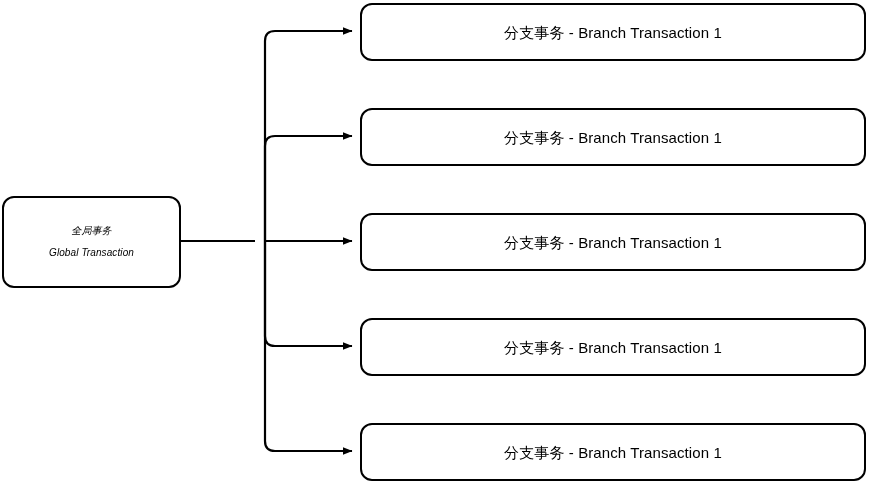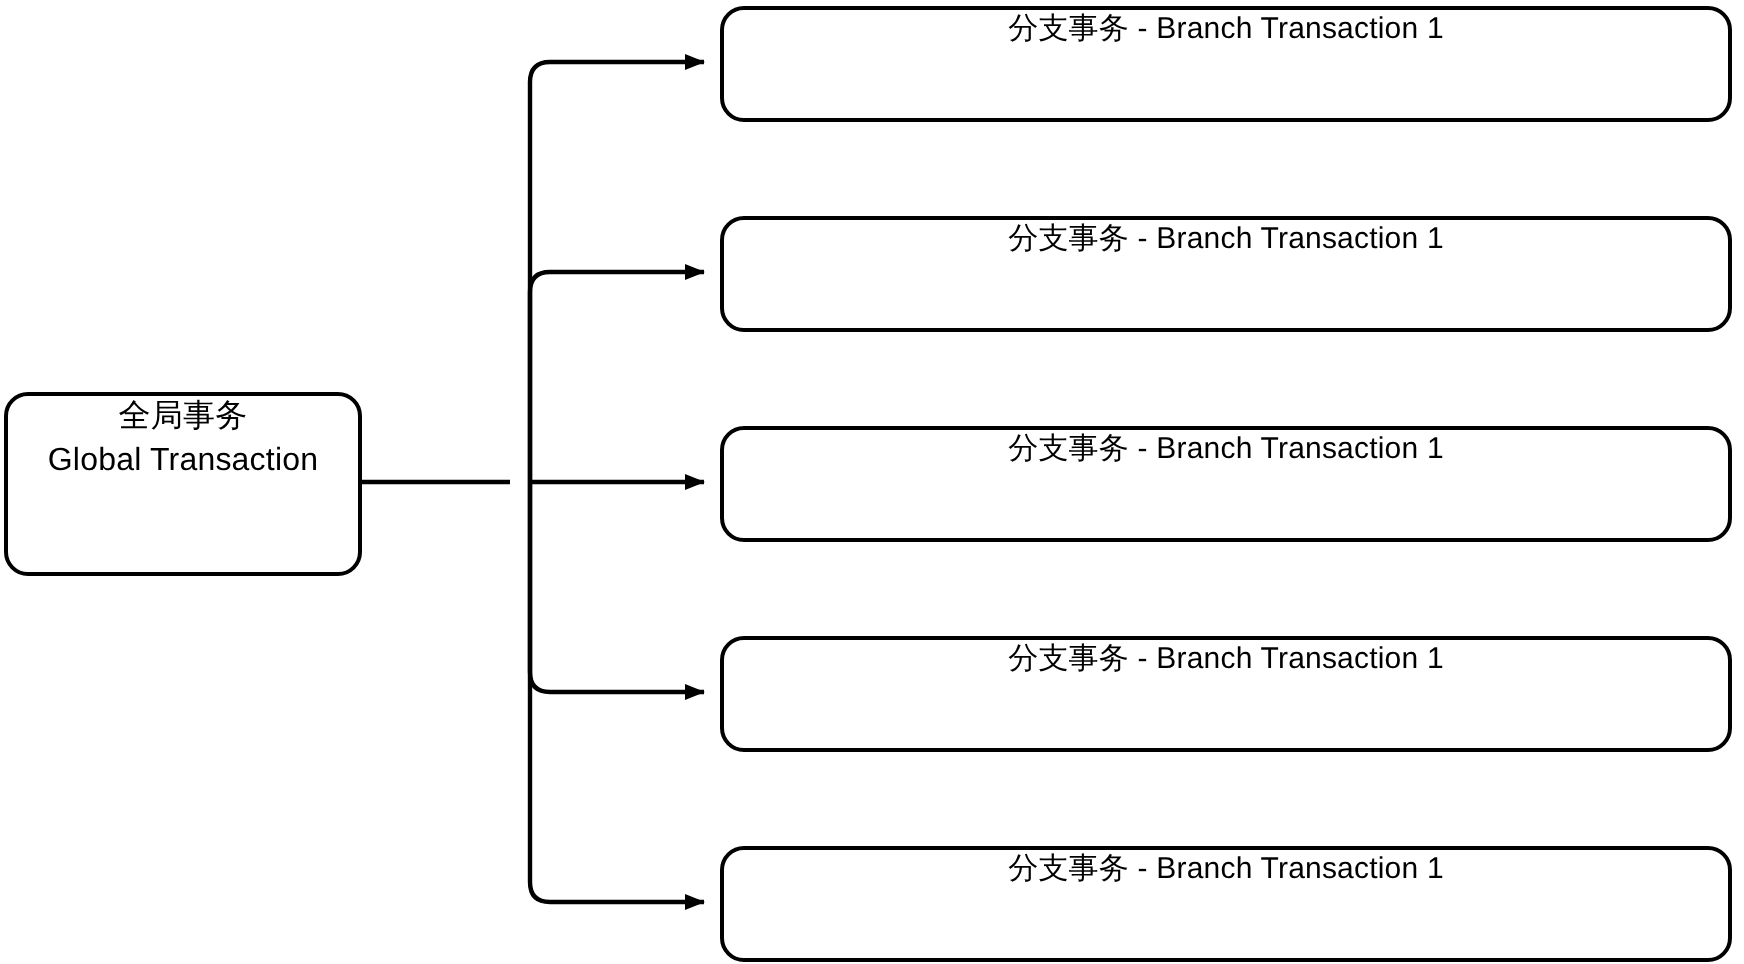--- a/index.html
+++ b/index.html
@@ -29,39 +29,41 @@
     height: 482px;
     pointer-events: none;
   }
   .node {
     position: absolute;
     box-sizing: border-box;
     background: #ffffff;
     border: 2px solid #000000;
     border-radius: 12px;
     display: flex;
+    align-items: center;
     justify-content: center;
     text-align: center;
     color: #000000;
   }
   .node-label {
     font-size: 15px;
     line-height: 19px;
     white-space: pre-line;
     letter-spacing: 0.1px;
   }
   .node-global {
     left: 2px;
     top: 196px;
     width: 179px;
     height: 92px;
   }
   .node-global .node-label {
-    font-size: 16px;
+    font-size: 10px;
     line-height: 22px;
+    font-style: italic;
   }
   .node-branch {
     left: 360px;
     width: 506px;
     height: 58px;
   }
   .branch-1 { top: 3px; }
   .branch-2 { top: 108px; }
   .branch-3 { top: 213px; }
   .branch-4 { top: 318px; }

